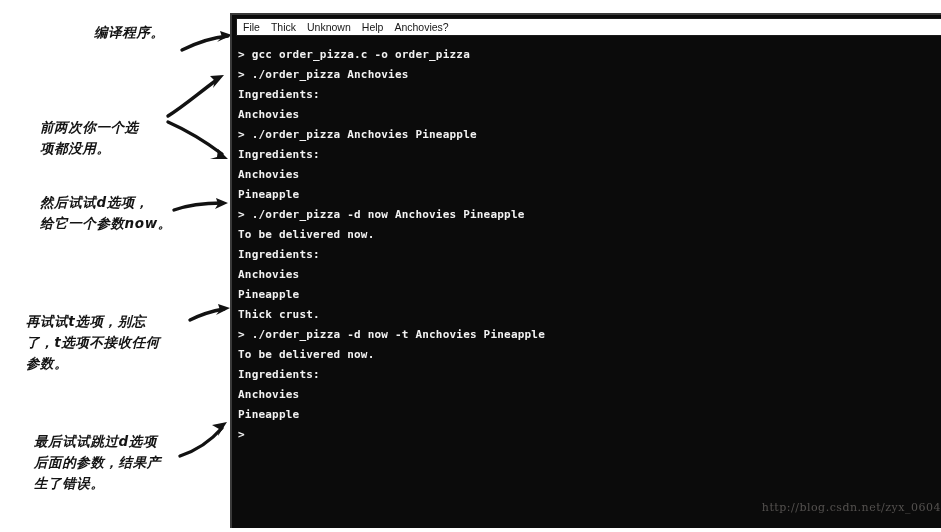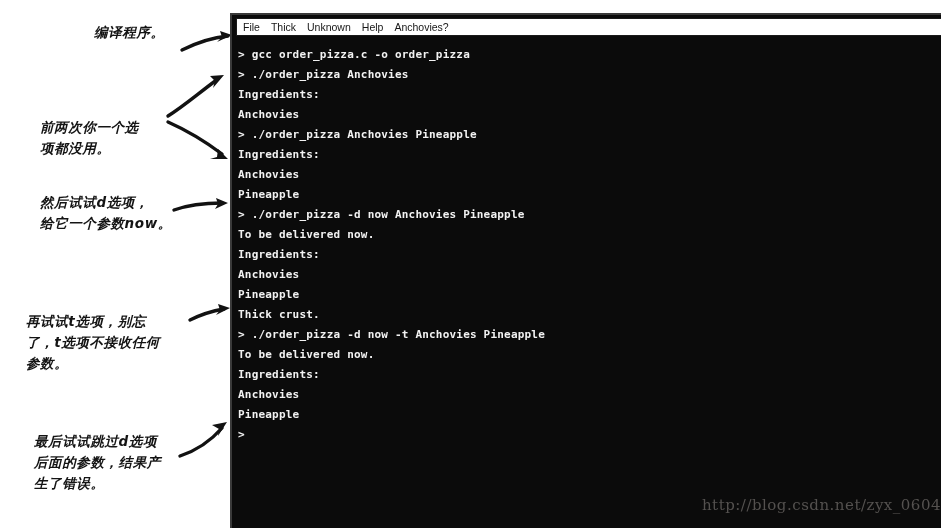--- a/index.html
+++ b/index.html
@@ -122,21 +122,21 @@
     white-space: pre;
     letter-spacing: 0.2px;
     font-weight: 700;
     height: 20px;
   }
   .watermark {
     position: absolute;
     right: 12px;
     bottom: 14px;
     font-family: "DejaVu Serif", "Liberation Serif", serif;
-    font-size: 15px;
+    font-size: 11px;
     color: #54514f;
     letter-spacing: 0.5px;
     white-space: nowrap;
   }
 </style>
 </head>
 <body>
 
 <div id="page">
 

